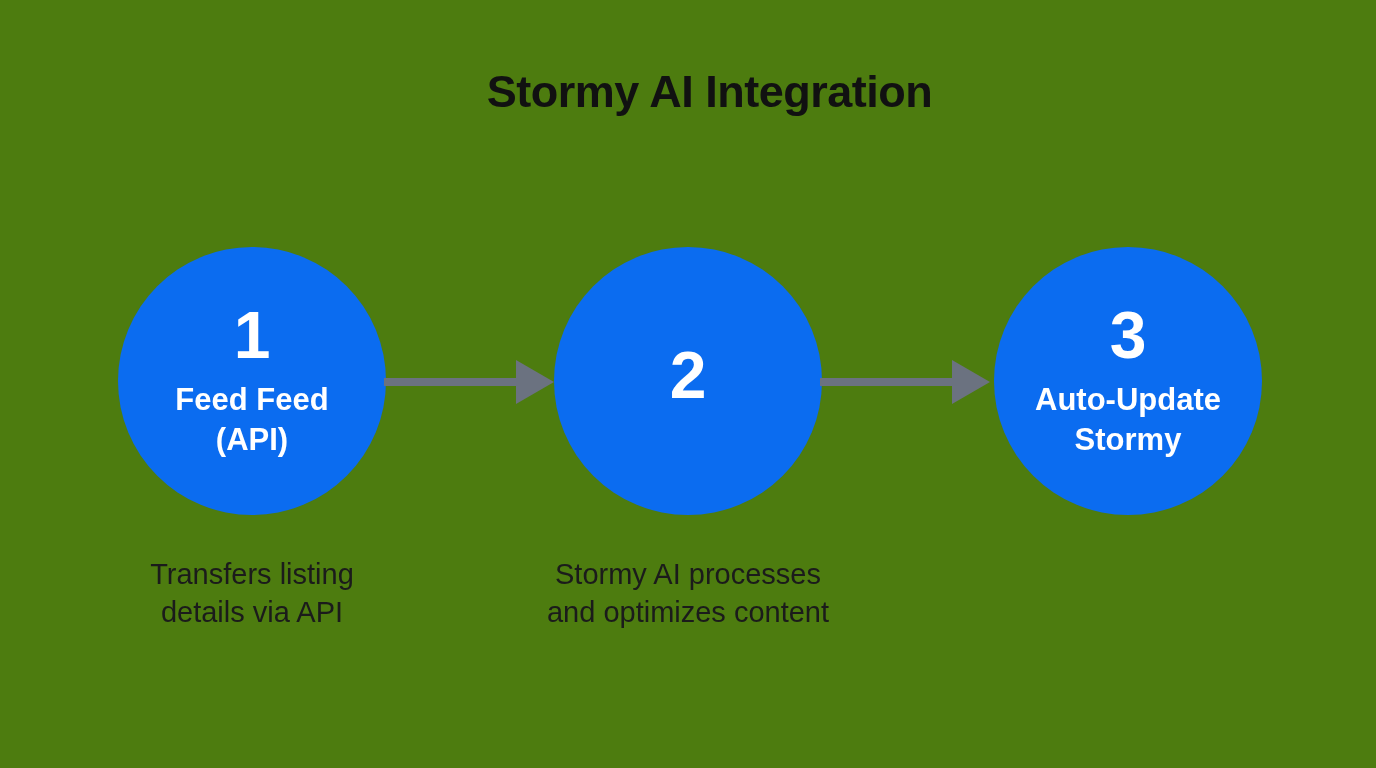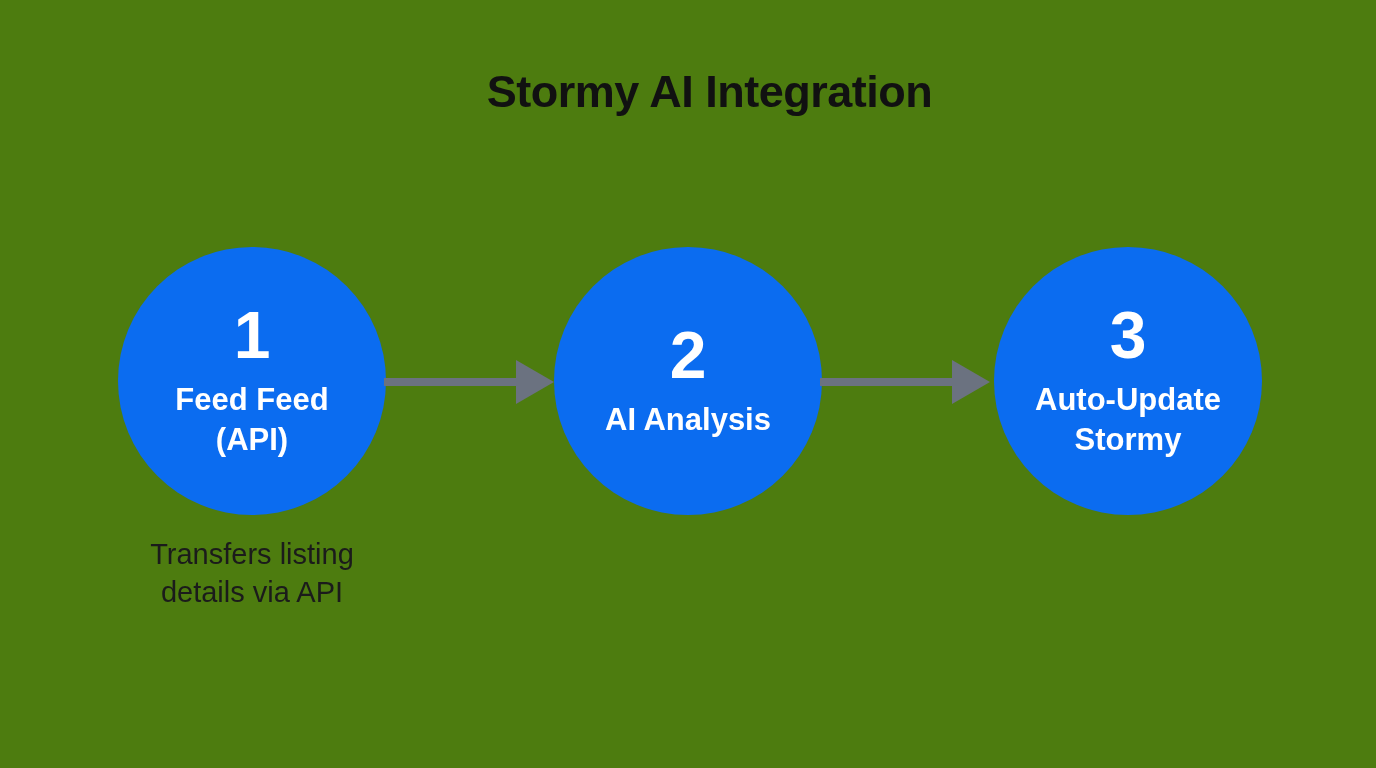--- a/index.html
+++ b/index.html
@@ -61,21 +61,21 @@
     top: 351px;
     width: 170px;
     height: 62px;
     color: var(--arrow_fill, #6b7280);
   }
   .arrow svg { display: block; width: 100%; height: 100%; }
   .arrow-1 { left: 384px; }
   .arrow-2 { left: 820px; }
   .caption {
     position: absolute;
-    top: 536px;
+    top: 556px;
     width: 360px;
     text-align: center;
     font-size: 29px;
     font-weight: 400;
     line-height: 1.3;
     color: #1b1b1b;
     white-space: pre-line;
   }
   .caption-1 { left: 72px; }
   .caption-2 { left: 508px; }
@@ -96,32 +96,33 @@
 
   <div class="arrow arrow-1">
     <svg viewBox="0 0 170 62" xmlns="http://www.w3.org/2000/svg" aria-hidden="true">
       <rect x="0" y="27" width="134" height="8" fill="currentColor"></rect>
       <polygon points="132,9 132,53 170,31" fill="currentColor"></polygon>
     </svg>
   </div>
 
   <div class="step-circle circle-2">
     <div class="step-number">2</div>
-    <div class="step-label">AI Analysis</div>
   </div>
 
   <div class="arrow arrow-2">
     <svg viewBox="0 0 170 62" xmlns="http://www.w3.org/2000/svg" aria-hidden="true">
       <rect x="0" y="27" width="134" height="8" fill="currentColor"></rect>
       <polygon points="132,9 132,53 170,31" fill="currentColor"></polygon>
     </svg>
   </div>
 
   <div class="step-circle circle-3">
     <div class="step-number">3</div>
     <div class="step-label">Auto-Update
 Stormy</div>
   </div>
 
   <div class="caption caption-1">Transfers listing
 details via API</div>
+  <div class="caption caption-2">Stormy AI processes
+and optimizes content</div>
 
 </div>
 
 </body></html>

